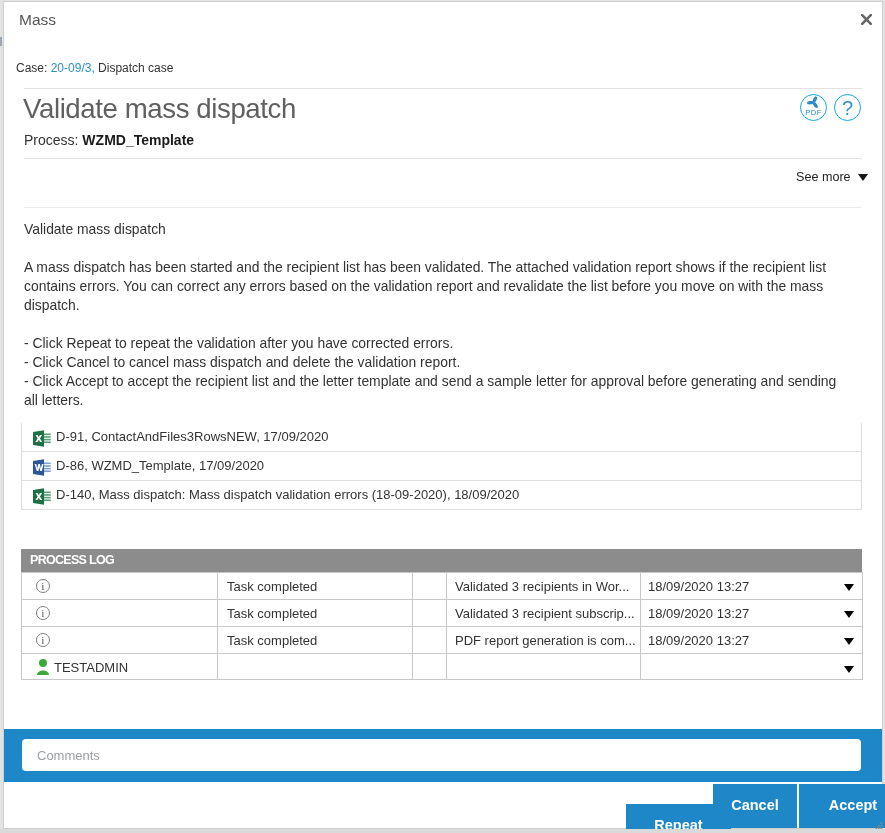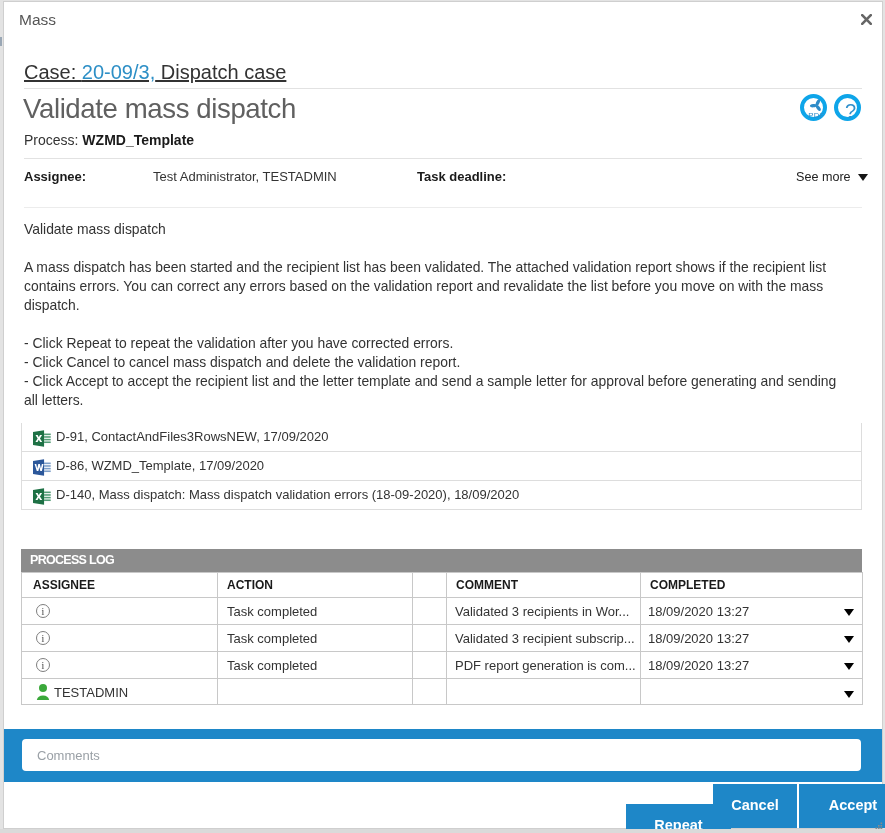--- a/index.html
+++ b/index.html
@@ -1,29 +1,29 @@
 <!DOCTYPE html>
 <html><head>
 <meta charset="utf-8">
 <style>
 * { margin:0; padding:0; box-sizing:border-box; }
 html,body { width:885px; height:833px; overflow:hidden; }
 body { font-family:"Liberation Sans", sans-serif; background:#e3e3e3; position:relative; }
 .dialog { position:absolute; left:3px; top:1px; width:880px; height:828px; background:#fff; border:1px solid #cfcfcf; }
 .hdr { position:absolute; left:15px; top:9px; font-size:15.5px; color:#555; }
 .close { position:absolute; left:857px; top:12px; } .close svg { display:block; }
-.caseline { position:absolute; left:20px; top:59px; font-size:20px; color:#333;text-decoration:underline; }
+.caseline { position:absolute; left:12px; top:59px; font-size:12px; color:#333; }
 .caseline a { color:#2d8fc6; text-decoration:none; }
 .hr1 { position:absolute; left:20px; width:838px; top:86px; border-top:1px solid #e2e2e2; }
 .h1 { position:absolute; left:19px; top:91px; font-size:27.6px; color:#606060; font-weight:normal; letter-spacing:-0.4px; }
 .proc { position:absolute; left:20px; top:130px; font-size:14px; color:#333; }
 .proc b { color:#1a1a1a;margin-top:28px; }
 .hr2 { position:absolute; left:20px; width:838px; top:156px; border-top:1px solid #e2e2e2; }
 .hr3 { position:absolute; left:20px; width:838px; top:205px; border-top:1px solid #ececec; }
-.cbt { position:absolute; width:27px; height:27px; border:4px solid #0ea5e9; border-radius:50%; top:92px; }
+.cbt { position:absolute; width:27px; height:27px; border:1px solid #0ea5e9; border-radius:50%; top:92px; }
 .assignrow { position:absolute; top:167px; left:0; right:0; font-size:13px; color:#333; height:18px;}
 .lbl { font-weight:bold; color:#1a1a1a; }
 .seemore { position:absolute; left:792px; top:168px; font-size:12.6px; color:#222; }
 .desc { position:absolute; left:20px; top:218px; font-size:13.9px; color:#333; line-height:19px; }
 .secbar { background:#8c8c8c; color:#fff; font-size:12.5px; font-weight:bold; letter-spacing:0; height:23px; line-height:23px; padding-left:9px; }
 .docs { position:absolute; left:17px; top:421px; width:841px; }
 .badge { display:inline-block; background:#3aa83a; color:#fff; border-radius:50%; width:17px; height:17px; line-height:17px; text-align:center; font-size:11px; font-weight:bold; margin-left:6px; vertical-align:-1px; }
 .docrow { height:29px; line-height:28px; border:1px solid #ddd; border-top:none; font-size:13px; color:#333; padding-left:8px; background:#fff; white-space:nowrap; overflow:hidden;}
 .docrow svg { vertical-align:-6px; margin-right:4px; margin-left:3px; }
 .plog { position:absolute; left:17px; top:547px; width:841px; }
@@ -59,25 +59,20 @@
         <ellipse cx="0" cy="-3.2" rx="1.7" ry="3.4" transform="rotate(240)"></ellipse>
       </g>
       <text x="12.5" y="19.5" font-size="7.8" fill="#2e8bc8" text-anchor="middle" font-family="Liberation Sans" letter-spacing="0.3">PDF</text>
     </svg>
   </span>
   <span class="cbt" style="left:830px;">
     <div style="position:absolute;left:0;top:0;width:25px;height:25px;text-align:center;line-height:26px;color:#3090cc;font-size:20px;">?</div>
   </span>
   <div class="proc">Process: <b>WZMD_Template</b></div>
   <div class="hr2"></div>
-  <div class="assignrow">
-    <span class="lbl" style="position:absolute;left:20px;">Assignee:</span>
-    <span style="position:absolute;left:149px;">Test Administrator, TESTADMIN</span>
-    <span class="lbl" style="position:absolute;left:413px;">Task deadline:</span>
-  </div>
   <div class="seemore">See more <svg width="10" height="7" viewBox="0 0 10 7" style="margin-left:4px;">
         <path d="M0 0 h10 L5 7 z" fill="#161616"></path>
       </svg></div>
   <div class="hr3"></div>
   <div class="desc">
     <div>Validate mass dispatch</div>
     <div style="height:19px"></div>
     <div>A mass dispatch has been started and the recipient list has been validated. The attached validation report shows if the recipient list<br>
     contains errors. You can correct any errors based on the validation report and revalidate the list before you move on with the mass<br>
     dispatch.</div>
@@ -132,27 +127,20 @@
     <div class="secbar" style="letter-spacing:-0.7px;">PROCESS LOG</div>
     <table class="pl">
       <colgroup>
           <col style="width:196px">
           <col style="width:195px">
           <col style="width:34px">
           <col style="width:194px">
           <col style="width:222px">
         </colgroup>
       <tbody>
-          <tr>
-            <th style="padding-left:11px;">ASSIGNEE</th>
-            <th>ACTION</th>
-            <th></th>
-            <th>COMMENT</th>
-            <th>COMPLETED</th>
-          </tr>
       <tr>
             <td><span class="icirc">i</span></td>
             <td>Task completed</td>
             <td></td>
             <td style="padding-left:8px;">Validated 3 recipients in Wor...</td>
             <td style="padding-left:7px;">18/09/2020 13:27 <svg class="arr2" width="10" height="7" viewBox="0 0 10 7">
                 <path d="M0 0 h10 L5 7 z" fill="#000"></path>
               </svg></td>
           </tr>
       <tr>

